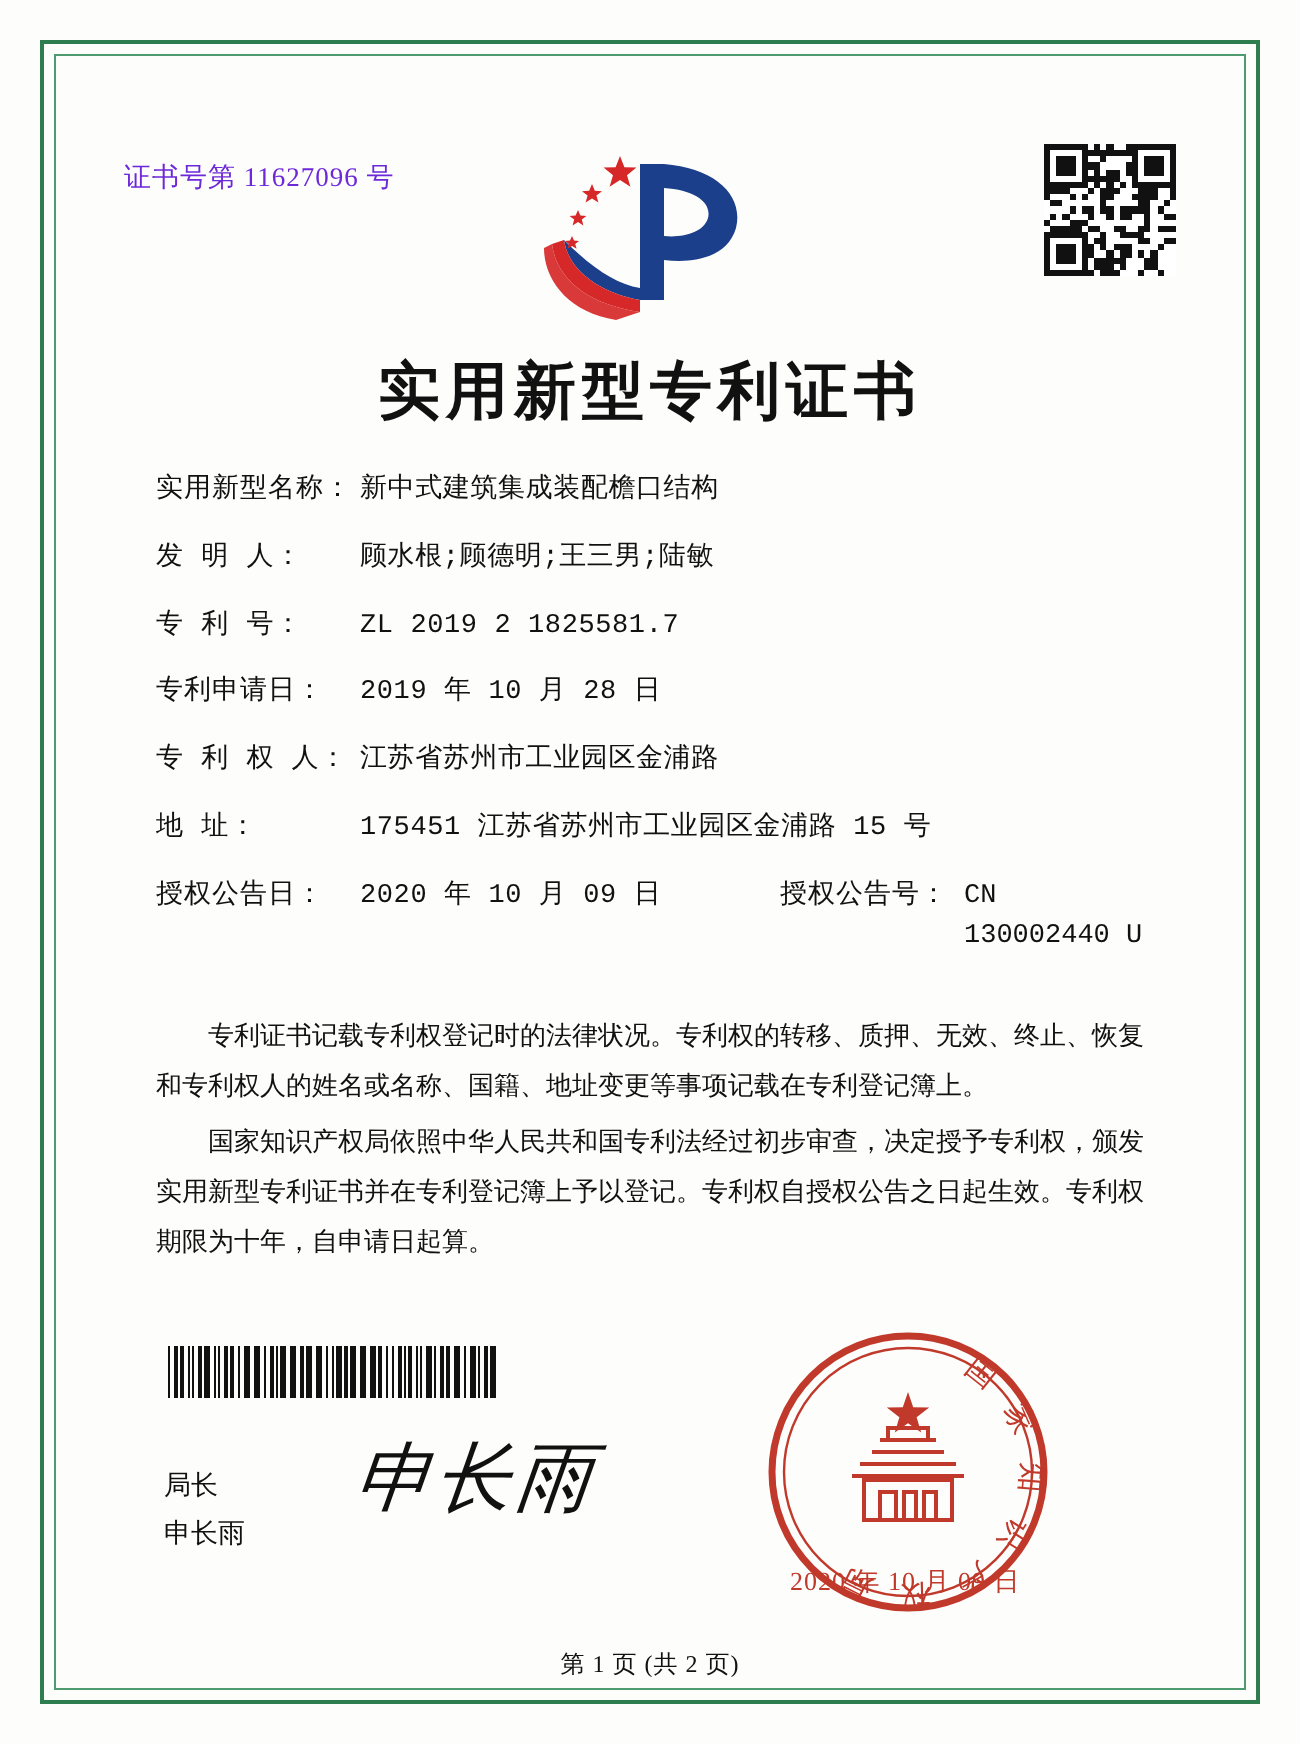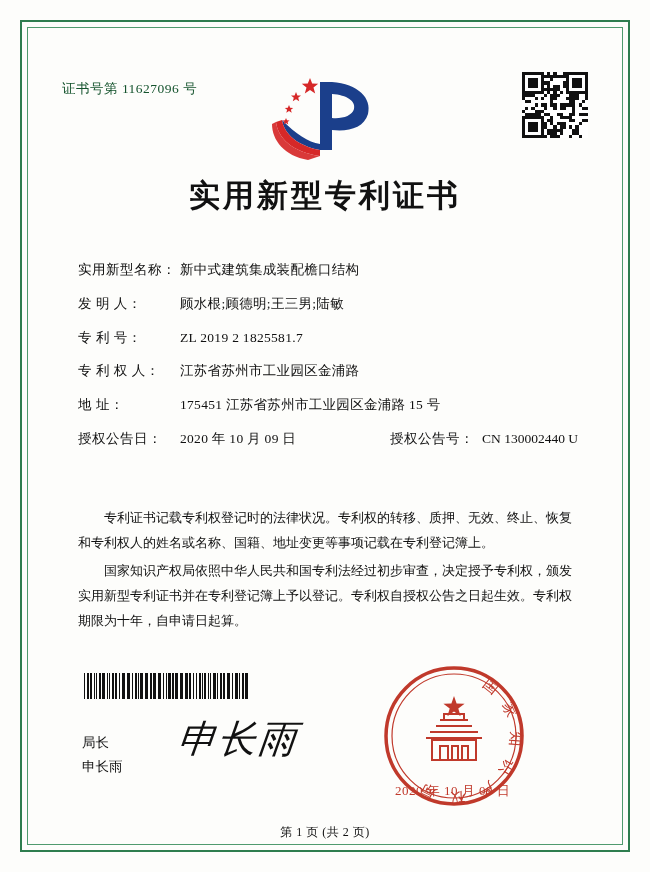--- a/index.html
+++ b/index.html
@@ -26,21 +26,21 @@
     position: absolute;
     left: 27px; top: 27px;
     width: 596px; height: 818px;
     border: 1px solid #4f9a6e;
   }
   
   .cert-no {
     position: absolute;
     left: 62px; top: 80px;
     font-size: 13.5px;
-    color: #14532d;
+    color: #6d28d9;
     letter-spacing: 0.5px;
     white-space: nowrap;
   }
   
   .logo {
     position: absolute;
     left: 262px; top: 72px;
     width: 120px; height: 92px;
   }
   
@@ -62,22 +62,23 @@
     text-align: center;
     font-size: 31px;
     font-weight: bold;
     letter-spacing: 3px;
     color: #111;
     font-family: "DejaVu Serif", "Liberation Serif", serif;
   }
   
   .fields {
     position: absolute;
-    left: 78px; top: 260px;
+    left: 78px; top: 236px;
     width: 500px;
+    font-family: Liberation Mono, monospace;
   }
   .frow {
     display: flex;
     align-items: baseline;
     margin-bottom: 13.5px;
     font-size: 13.5px;
     color: #111;
     line-height: 1.5;
   }
   .flabel {
@@ -642,20 +643,24 @@
       <div class="flabel sp">实用新型名称：</div>
       <div class="fvalue">新中式建筑集成装配檐口结构</div>
     </div>
     <div class="frow">
       <div class="flabel sp">发  明  人：</div>
       <div class="fvalue">顾水根;顾德明;王三男;陆敏</div>
     </div>
     <div class="frow">
       <div class="flabel sp">专  利  号：</div>
       <div class="fvalue">ZL 2019 2 1825581.7</div>
+    </div>
+    <div class="frow">
+      <div class="flabel sp">专利申请日：</div>
+      <div class="fvalue">2019 年 10 月 28 日</div>
     </div>
     <div class="frow">
       <div class="flabel sp">专  利  权  人：</div>
       <div class="fvalue">江苏省苏州市工业园区金浦路</div>
     </div>
     <div class="frow">
       <div class="flabel sp">地          址：</div>
       <div class="fvalue">175451 江苏省苏州市工业园区金浦路 15 号</div>
     </div>
     <div class="frow two-col">

